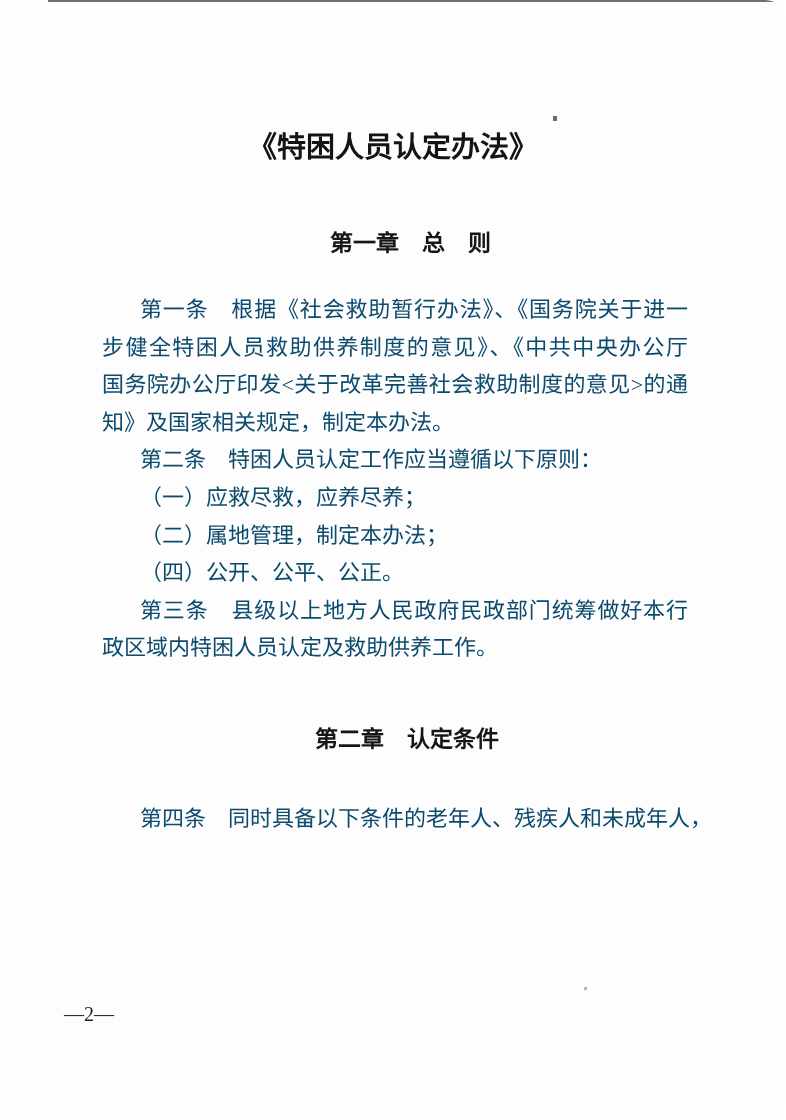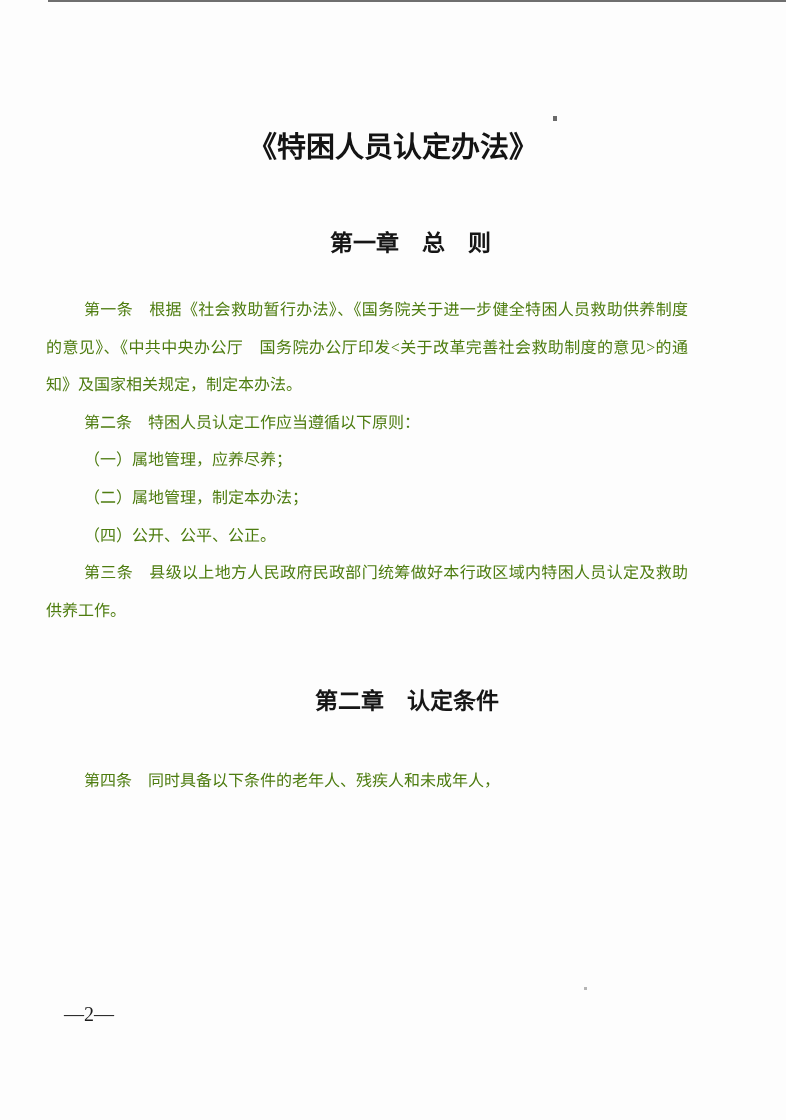--- a/index.html
+++ b/index.html
@@ -9,20 +9,21 @@
   }
   .page {
     position: relative;
     width: 786px;
     height: 1120px;
     margin: 0 auto;
     background: #fdfdfd;
     color: #1a1a1a;
     overflow: hidden;
     font-family: "Liberation Serif", "DejaVu Serif", serif;
+    border-radius: 21px;
   }
   
   .scan-edge {
     position: absolute;
     top: 0;
     left: 48px;
     right: 0;
     height: 2px;
     background: #6f6f6f;
   }
@@ -64,26 +65,26 @@
   }
   .chapter-heading.first {
     margin-top: 62px;
     padding-left: 35px;
   }
   .chapter-heading.second {
     margin-top: 57px;
     padding-left: 28px;
   }
   .doc-body {
-    margin: 33px 98px 0 46px;   
-    font-size: 16px;
+    margin: 33px 98px 0 102px;   
+    font-size: 22px;
     line-height: 37.6px;
     text-align: justify;
     text-justify: inter-ideograph;
-    color: #4d7c0f;
+    color: #0c4a6e;
   }
   .doc-body.second {
     margin-top: 46px;
   }
   .doc-body p {
     margin: 0;
     text-indent: 38px;
   }
   .doc-body p.one-line {
     white-space: nowrap;
@@ -108,21 +109,21 @@
   <div class="speck-1"></div>
   <div class="speck-2"></div>
 
   <h1 class="doc-title">《特困人员认定办法》</h1>
 
   <h2 class="chapter-heading first">第一章　总　则</h2>
 
   <div class="doc-body">
     <p>第一条　根据《社会救助暂行办法》、《国务院关于进一步健全特困人员救助供养制度的意见》、《中共中央办公厅　国务院办公厅印发&lt;关于改革完善社会救助制度的意见&gt;的通知》及国家相关规定，制定本办法。</p>
     <p>第二条　特困人员认定工作应当遵循以下原则：</p>
-    <p>（一）属地管理，应养尽养；</p>
+    <p>（一）应救尽救，应养尽养；</p>
     <p>（二）属地管理，制定本办法；</p>
     <p>（四）公开、公平、公正。</p>
     <p>第三条　县级以上地方人民政府民政部门统筹做好本行政区域内特困人员认定及救助供养工作。</p>
   </div>
 
   <h2 class="chapter-heading second">第二章　认定条件</h2>
 
   <div class="doc-body second">
     <p class="one-line">第四条　同时具备以下条件的老年人、残疾人和未成年人，</p>
   </div>

